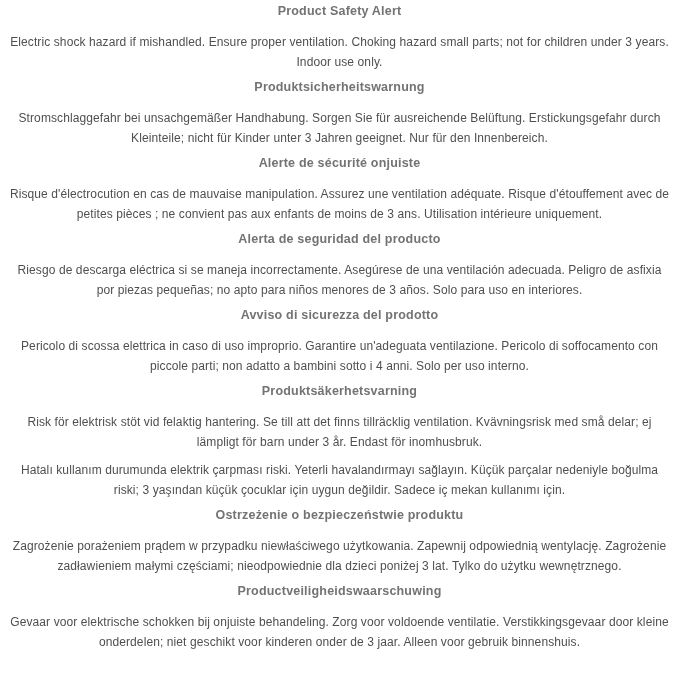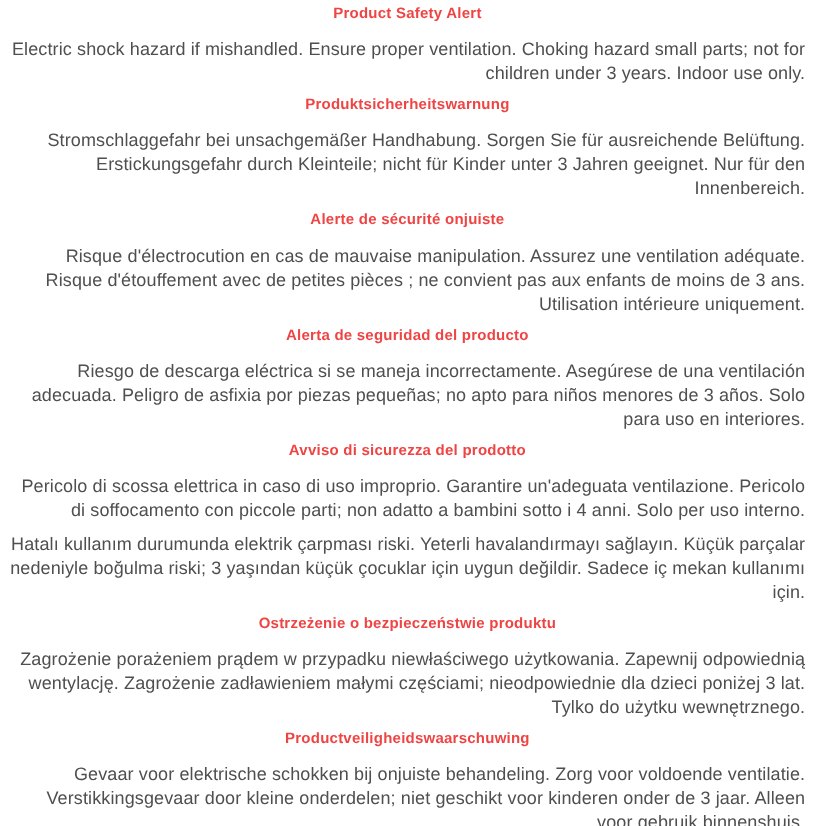--- a/index.html
+++ b/index.html
@@ -18,33 +18,32 @@
     padding: 4px 8px 0 8px;
     text-align: center;
     background: #ffffff;
   }
   .alert-section {
     margin: 0;
   }
   .section-heading {
     font-size: 12.5px;
     font-weight: 700;
-    color: #ef4444;
+    color: #737373;
     line-height: 15px;
     letter-spacing: 0.2px;
     margin: 0 0 13px 0;
   }
   .section-body {
-    font-size: 15px;
+    font-size: 12px;
     font-weight: 400;
     color: #4f4f4f;
     line-height: 20px;
     letter-spacing: 0.1px;
     margin: 0 0 8px 0;
-    text-align: right;
   }
 </style>
 </head>
 <body>
 
 <main class="page">
 
   <section class="alert-section">
     <h2 class="section-heading">Product Safety Alert</h2>
     <p class="section-body">Electric shock hazard if mishandled. Ensure proper ventilation. Choking hazard small parts; not for children under 3 years. Indoor use only.</p>
@@ -63,20 +62,24 @@
   <section class="alert-section">
     <h2 class="section-heading">Alerta de seguridad del producto</h2>
     <p class="section-body">Riesgo de descarga eléctrica si se maneja incorrectamente. Asegúrese de una ventilación adecuada. Peligro de asfixia por piezas pequeñas; no apto para niños menores de 3 años. Solo para uso en interiores.</p>
   </section>
 
   <section class="alert-section">
     <h2 class="section-heading">Avviso di sicurezza del prodotto</h2>
     <p class="section-body">Pericolo di scossa elettrica in caso di uso improprio. Garantire un'adeguata ventilazione. Pericolo di soffocamento con piccole parti; non adatto a bambini sotto i 4 anni. Solo per uso interno.</p>
   </section>
 
+  <section class="alert-section">
+    <h2 class="section-heading">Produktsäkerhetsvarning</h2>
+    <p class="section-body">Risk för elektrisk stöt vid felaktig hantering. Se till att det finns tillräcklig ventilation. Kvävningsrisk med små delar; ej lämpligt för barn under 3 år. Endast för inomhusbruk.</p>
+  </section>
 
   <section class="alert-section">
     <p class="section-body">Hatalı kullanım durumunda elektrik çarpması riski. Yeterli havalandırmayı sağlayın. Küçük parçalar nedeniyle boğulma riski; 3 yaşından küçük çocuklar için uygun değildir. Sadece iç mekan kullanımı için.</p>
   </section>
 
   <section class="alert-section">
     <h2 class="section-heading">Ostrzeżenie o bezpieczeństwie produktu</h2>
     <p class="section-body">Zagrożenie porażeniem prądem w przypadku niewłaściwego użytkowania. Zapewnij odpowiednią wentylację. Zagrożenie zadławieniem małymi częściami; nieodpowiednie dla dzieci poniżej 3 lat. Tylko do użytku wewnętrznego.</p>
   </section>
 

